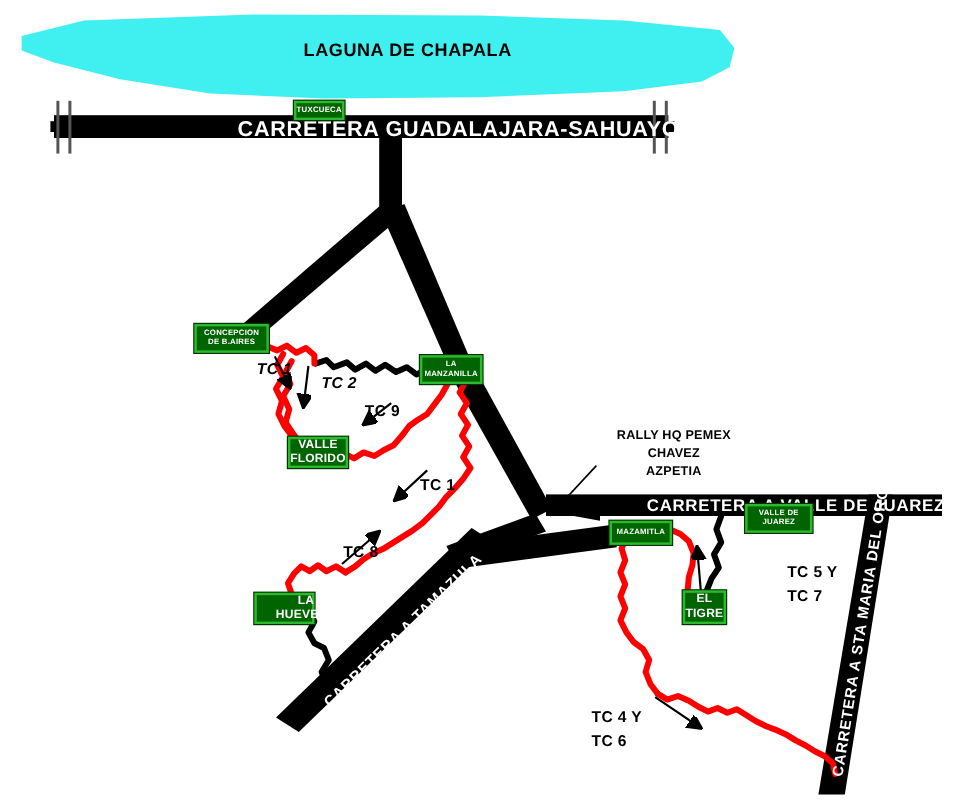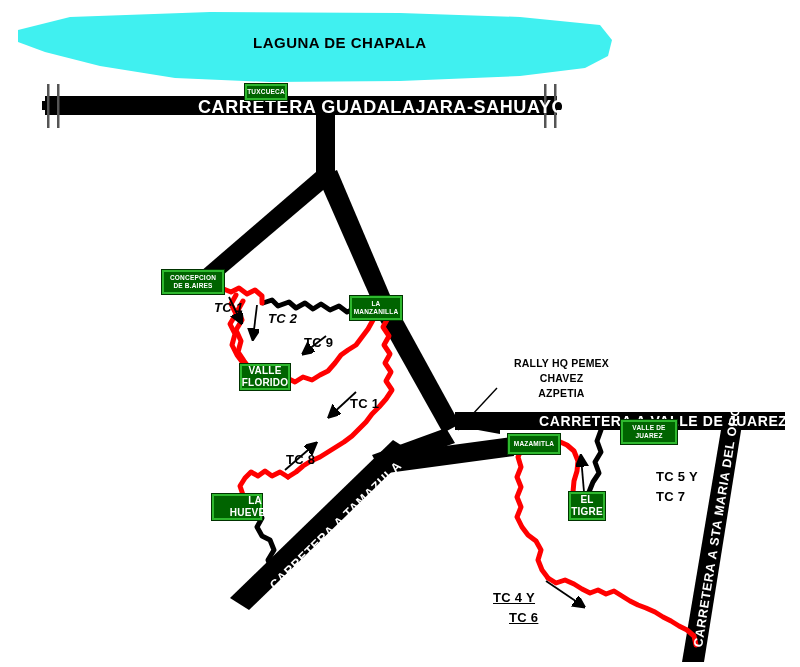--- a/index.html
+++ b/index.html
@@ -210,23 +210,23 @@
 
   <div class="map-label tc-label" style="left:350px;top:396px;">TC 1</div>
 
   <div class="map-label tc-label" style="left:286px;top:452px;">TC 8</div>
 
   <div style="position:absolute;left:656px;top:469px;">
     <div class="map-label tc-label" style="position:static;">TC 5 Y</div>
     <div class="map-label tc-label" style="position:static;margin-top:4px;">TC 7</div>
   </div>
 
-  <div style="position:absolute;left:493px;top:590px;text-decoration:underline;">
+  <div style="position:absolute;left:493px;top:590px;">
     <div class="map-label tc-label" style="position:static;">TC 4 Y</div>
-    <div class="map-label tc-label" style="position:static;margin-top:4px;margin-left:16px;">TC 6</div>
+    <div class="map-label tc-label" style="position:static;margin-top:4px;">TC 6</div>
   </div>
 
   <div style="position:absolute;left:514px;top:356px;">
     <div class="map-label note-label" style="position:static;">RALLY HQ PEMEX</div>
     <div class="map-label note-label" style="position:static;">CHAVEZ</div>
     <div class="map-label note-label" style="position:static;">AZPETIA</div>
   </div>
 
 </div>
 

